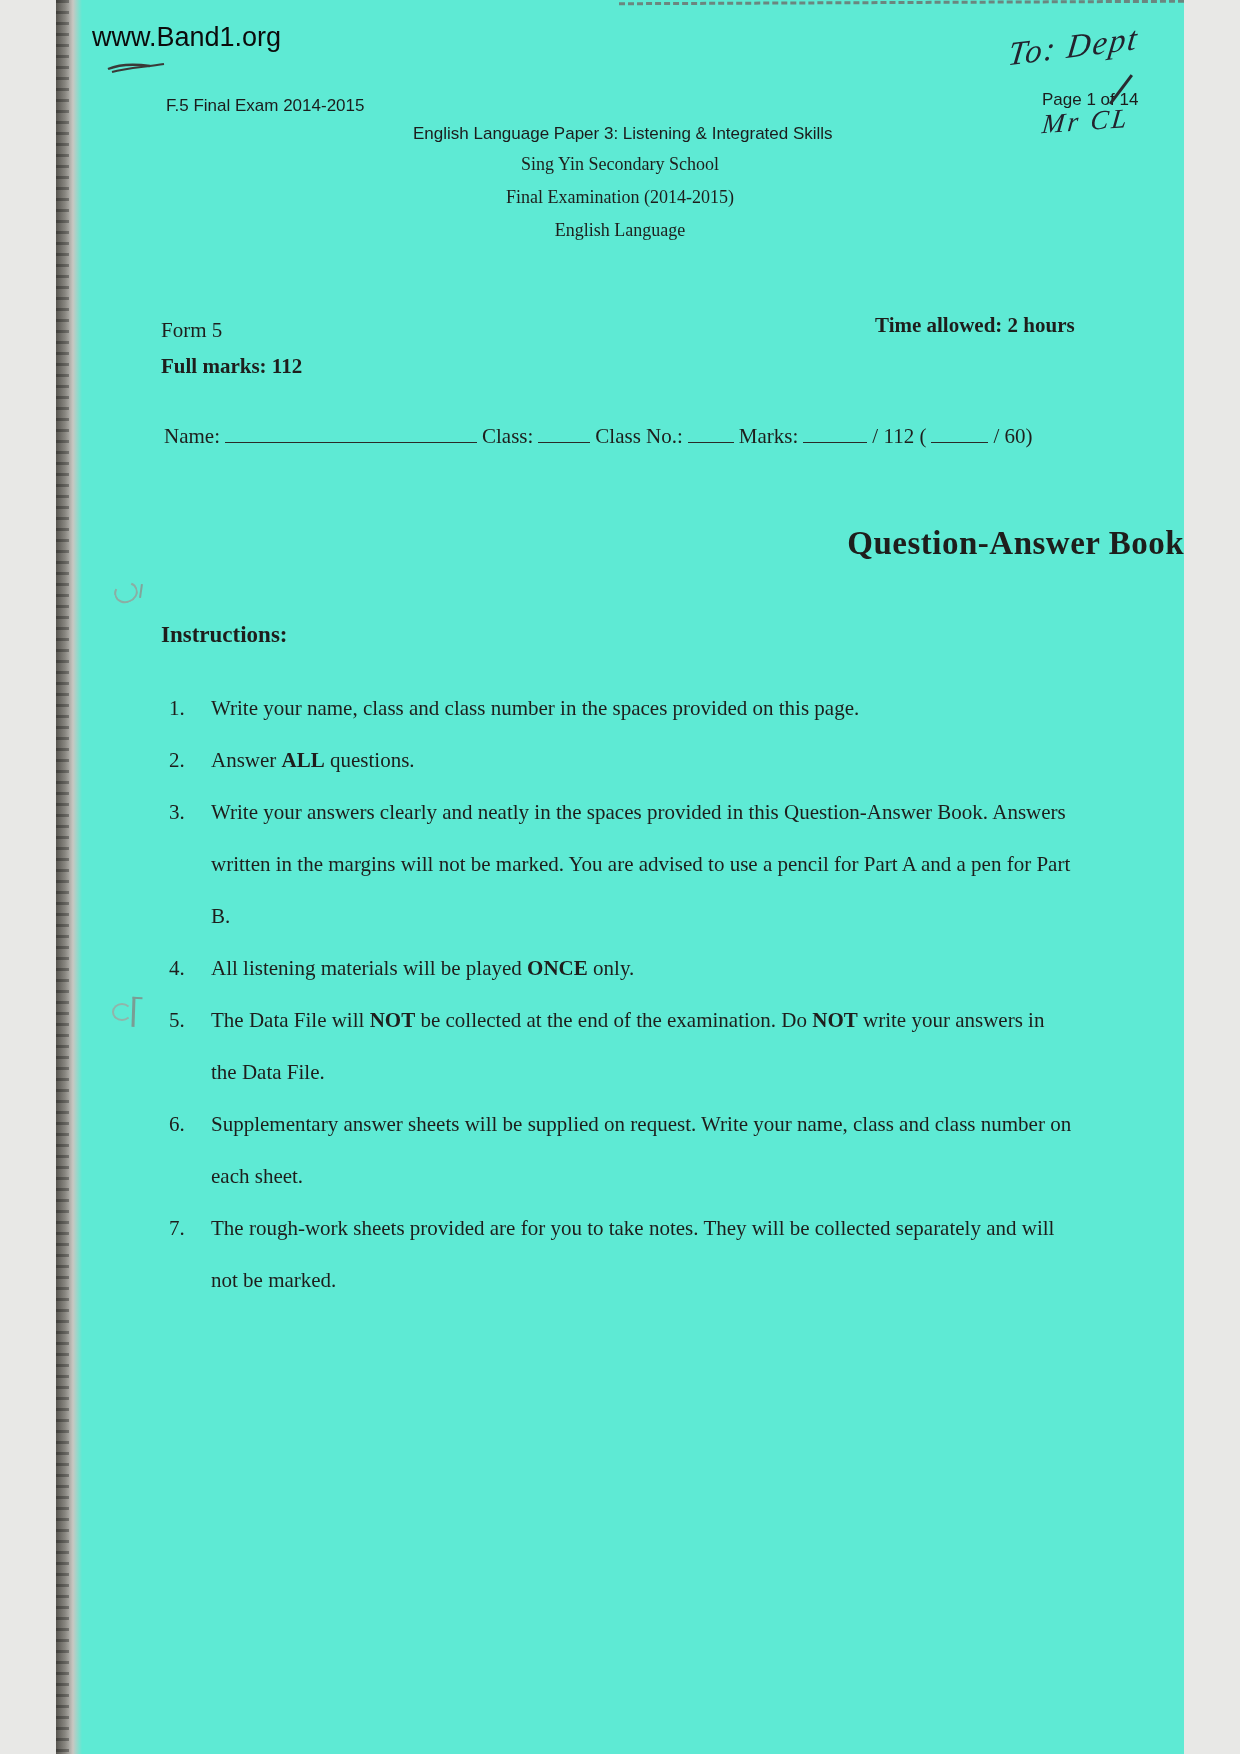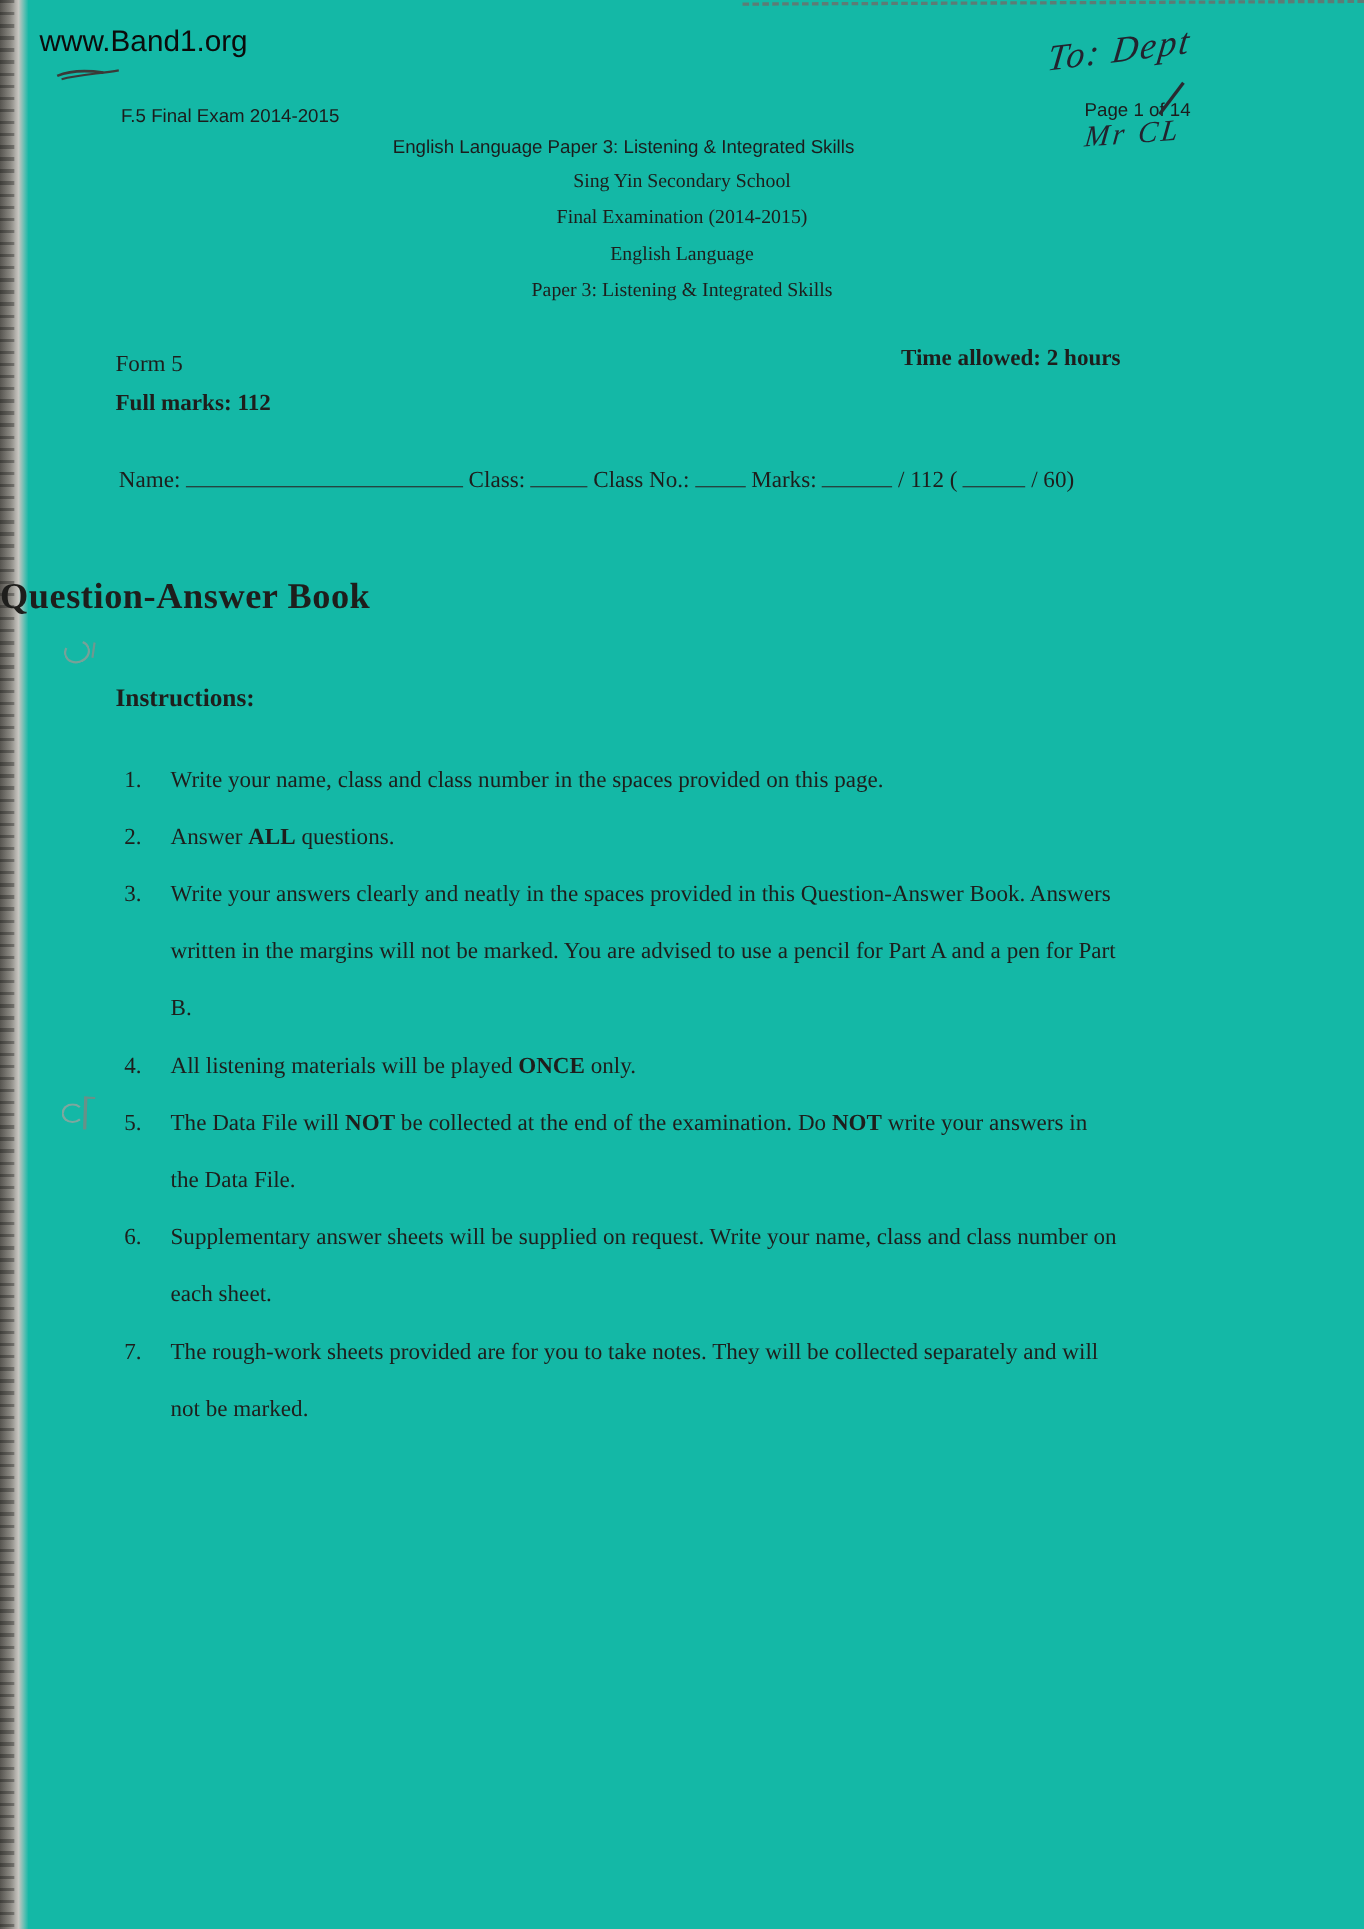--- a/index.html
+++ b/index.html
@@ -1,20 +1,20 @@
 <!DOCTYPE html>
 <html><head>
 <meta charset="utf-8">
 <style>
   html,body{margin:0;padding:0;background:#e8e8e6;}
   .page{
     position:relative;
-    width:1240px;height:1754px;
+    width:1128px;height:1754px;
     margin:0 auto;
-    background:#14b8a6;
+    background:#5eead4;
     font-family:"Liberation Serif", serif;
     color:#1e1e1c;
     overflow:hidden;
   }
   
   .scan-edge{position:absolute;left:0;top:0;bottom:0;width:26px;
     background:linear-gradient(90deg,#55534e 0%,#8a8882 35%,#c9c7c2 65%,rgba(250,250,248,0) 100%);}
   .scan-edge-streaks{position:absolute;left:0;top:0;bottom:0;width:13px;
     background:repeating-linear-gradient(180deg,rgba(20,20,18,.35) 0 3px,rgba(120,118,112,.05) 3px 11px);}
   .dash-top{position:absolute;top:1px;right:0;width:565px;border-top:3px dashed #6f6e6a;transform:rotate(-0.25deg);opacity:.8;}
@@ -44,21 +44,21 @@
   .form5{position:absolute;left:105px;top:318px;font-weight:normal;font-size:21px;}
   .fullmarks{position:absolute;left:105px;top:354px;font-weight:bold;font-size:21px;}
   .timeallowed{position:absolute;left:775px;top:313px;font-weight:bold;font-size:21px;margin-left:44px;}
 
   
   .name-row{position:absolute;left:108px;top:420px;font-size:21px;white-space:nowrap;}
   .blank{display:inline-block;border-bottom:1.5px solid #2a2a28;height:22px;vertical-align:baseline;margin:0 5px;}
   .w250{width:252px;} .w55{width:52px;} .w48{width:46px;} .w65{width:64px;} .w58{width:57px;}
 
   
-  .book-title{position:absolute;left:0;right:0;top:525px;text-align:left;
+  .book-title{position:absolute;left:0;right:0;top:525px;text-align:right;
     font-weight:bold;font-size:33px;letter-spacing:.5px;}
 
   
   .instr-heading{position:absolute;left:105px;top:622px;font-weight:bold;font-size:23px;}
   .instr-list{position:absolute;left:113px;top:682px;width:905px;font-size:21px;}
   .instr-item{display:flex;line-height:52px;}
   .instr-num{width:42px;flex:0 0 42px;}
   .instr-text{flex:1;}
   .b{font-weight:bold;}
 
@@ -90,21 +90,20 @@
   <div class="hdr hdr-page">Page 1 of 14</div>
   <div class="strike-14"></div>
 
   <div class="hand hand-top">To: Dept</div>
   <div class="hand hand-bottom">Mr  CL</div>
 
   <div class="title-block">
     <div class="title-line">Sing Yin Secondary School</div>
     <div class="title-line">Final Examination (2014-2015)</div>
     <div class="title-line">English Language</div>
-    <div class="title-line">Paper 3: Listening &amp; Integrated Skills</div>
   </div>
 
   <div class="form5">Form 5</div>
   <div class="fullmarks">Full marks: 112</div>
   <div class="timeallowed">Time allowed: 2 hours</div>
 
   <div class="name-row"><span>Name:</span><span class="blank w250"></span><span>Class:</span><span class="blank w55"></span><span>Class No.:</span><span class="blank w48"></span><span>Marks:</span><span class="blank w65"></span><span>/ 112 (</span><span class="blank w58"></span><span>/ 60)</span></div>
 
   <div class="book-title">Question-Answer Book</div>
 

